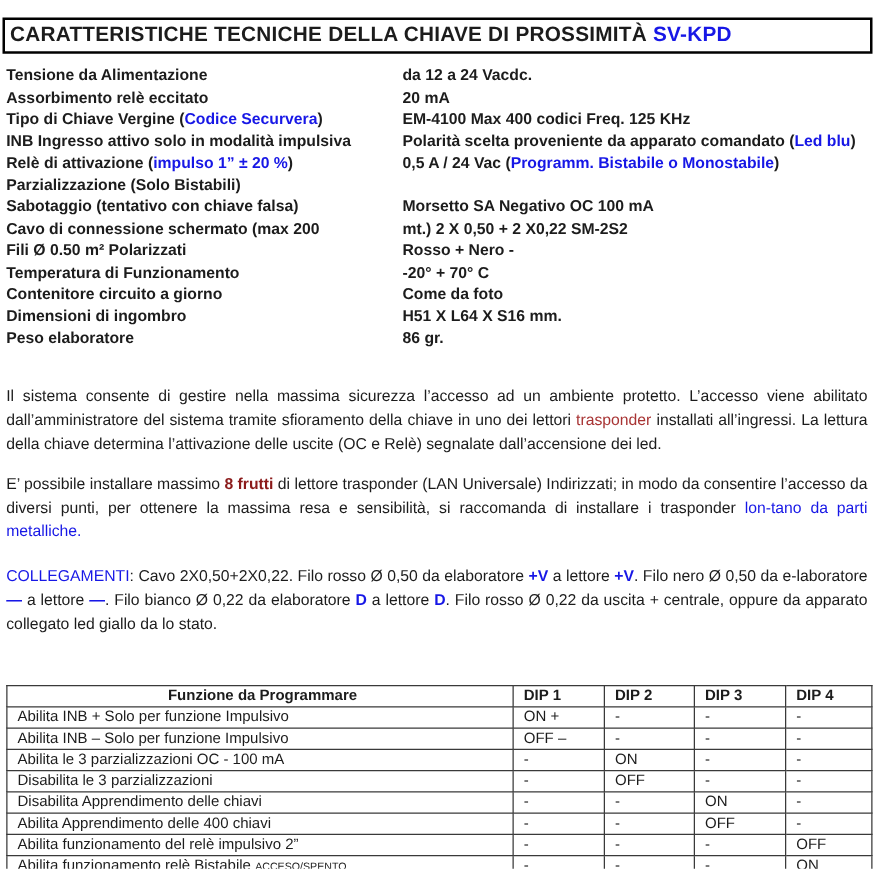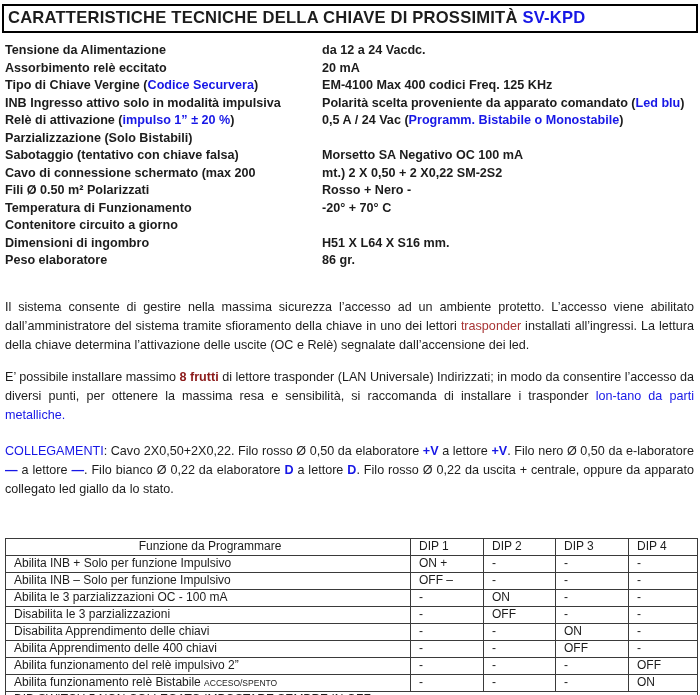--- a/index.html
+++ b/index.html
@@ -5,21 +5,21 @@
   html,body{margin:0;padding:0;}
   body{
     width:700px;height:695px;
     background:#ffffff;
     color:#1c1c1c;
     font-family:"Liberation Sans","DejaVu Sans",sans-serif;
     font-size:12.6px;
     overflow:hidden;
   }
   .title-box{
-    margin:4px 2px 0 2px;
+    margin:14px 2px 0 2px;
     border:2px solid #000;
     padding:2px 18px 3px 4px;
     font-size:16.6px;
     font-weight:bold;
     letter-spacing:0.2px;
     white-space:nowrap;
   }
   .specs{margin:9px 0 0 5px;font-weight:bold;}
   .spec-row{display:flex;line-height:17.5px;}
   .spec-row .label{flex:0 0 317px;width:317px;}
@@ -40,21 +40,21 @@
   }
   th,td{
     border:1px solid #3a3a3a;
     padding:1px 4px 1px 8px;
     line-height:13.6px;
     height:14px;
     text-align:left;
     overflow:hidden;
     white-space:nowrap;
   }
-  th{font-weight:normal;}
+  th{font-weight:bold;}
   th.fz{text-align:center;}
   .sm{font-size:8.5px;}
 </style>
 </head>
 <body>
 
 <div class="title-box"><span>CARATTERISTICHE TECNICHE DELLA CHIAVE DI PROSSIMITÀ </span><span style="color: rgb(23, 23, 230);">SV-KPD</span></div>
 
 <div class="specs">
   <div class="spec-row">
@@ -91,20 +91,21 @@
   <div class="spec-row">
     <span class="label"><span>Fili Ø 0.50 m² Polarizzati</span></span>
     <span class="value"><span>Rosso + Nero -</span></span>
   </div>
   <div class="spec-row">
     <span class="label"><span>Temperatura di Funzionamento</span></span>
     <span class="value"><span>-20° +  70° C</span></span>
   </div>
   <div class="spec-row">
     <span class="label"><span>Contenitore circuito a giorno</span></span>
+    <span class="value"><span>Come da foto</span></span>
   </div>
   <div class="spec-row">
     <span class="label"><span>Dimensioni di ingombro</span></span>
     <span class="value"><span>H51 X L64 X S16 mm.</span></span>
   </div>
   <div class="spec-row">
     <span class="label"><span>Peso elaboratore</span></span>
     <span class="value"><span>86 gr.</span></span>
   </div>
 </div>

